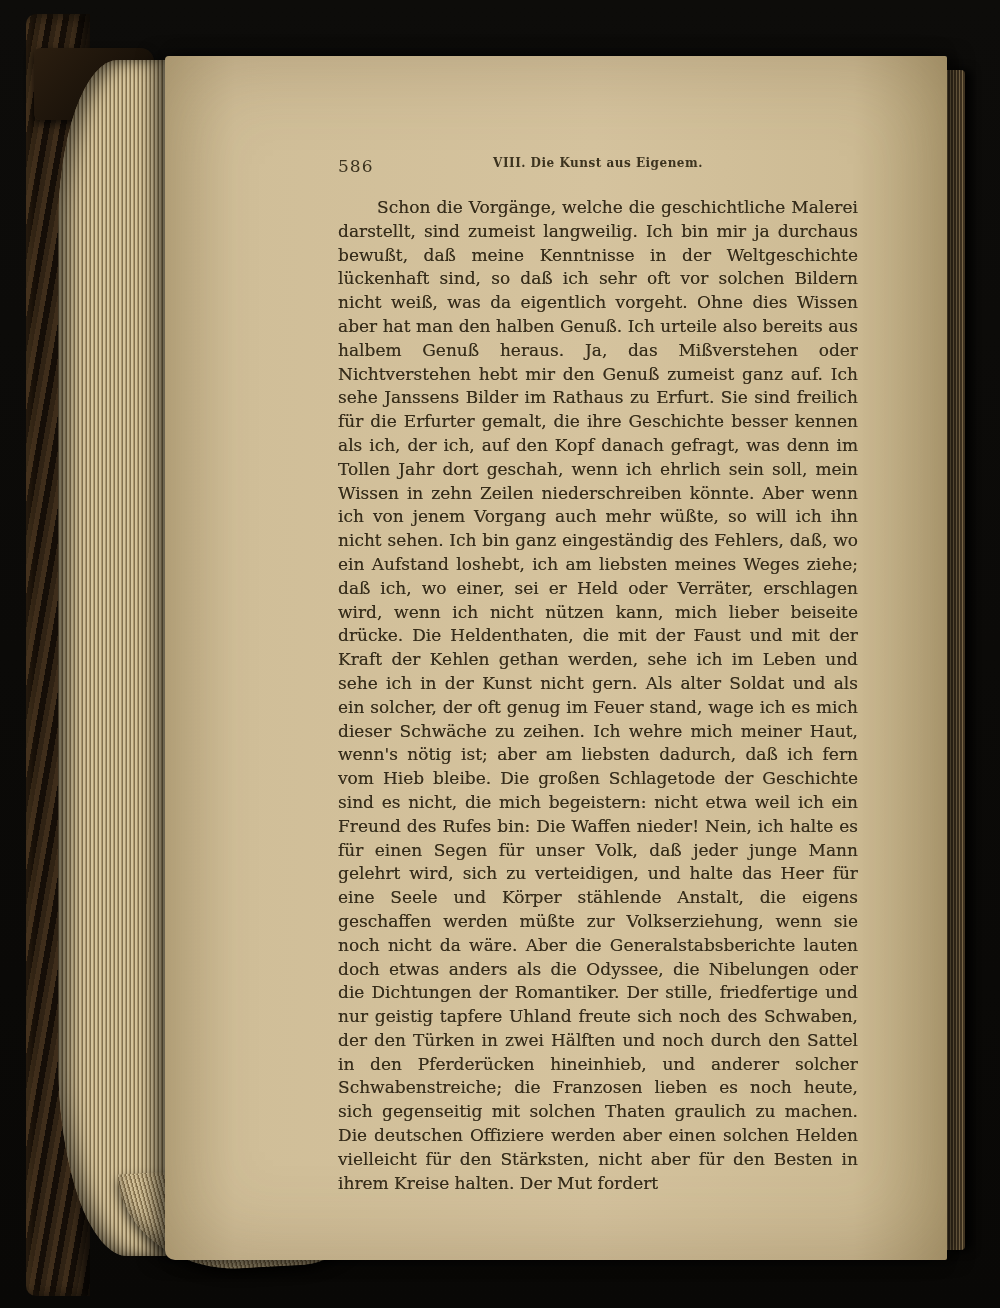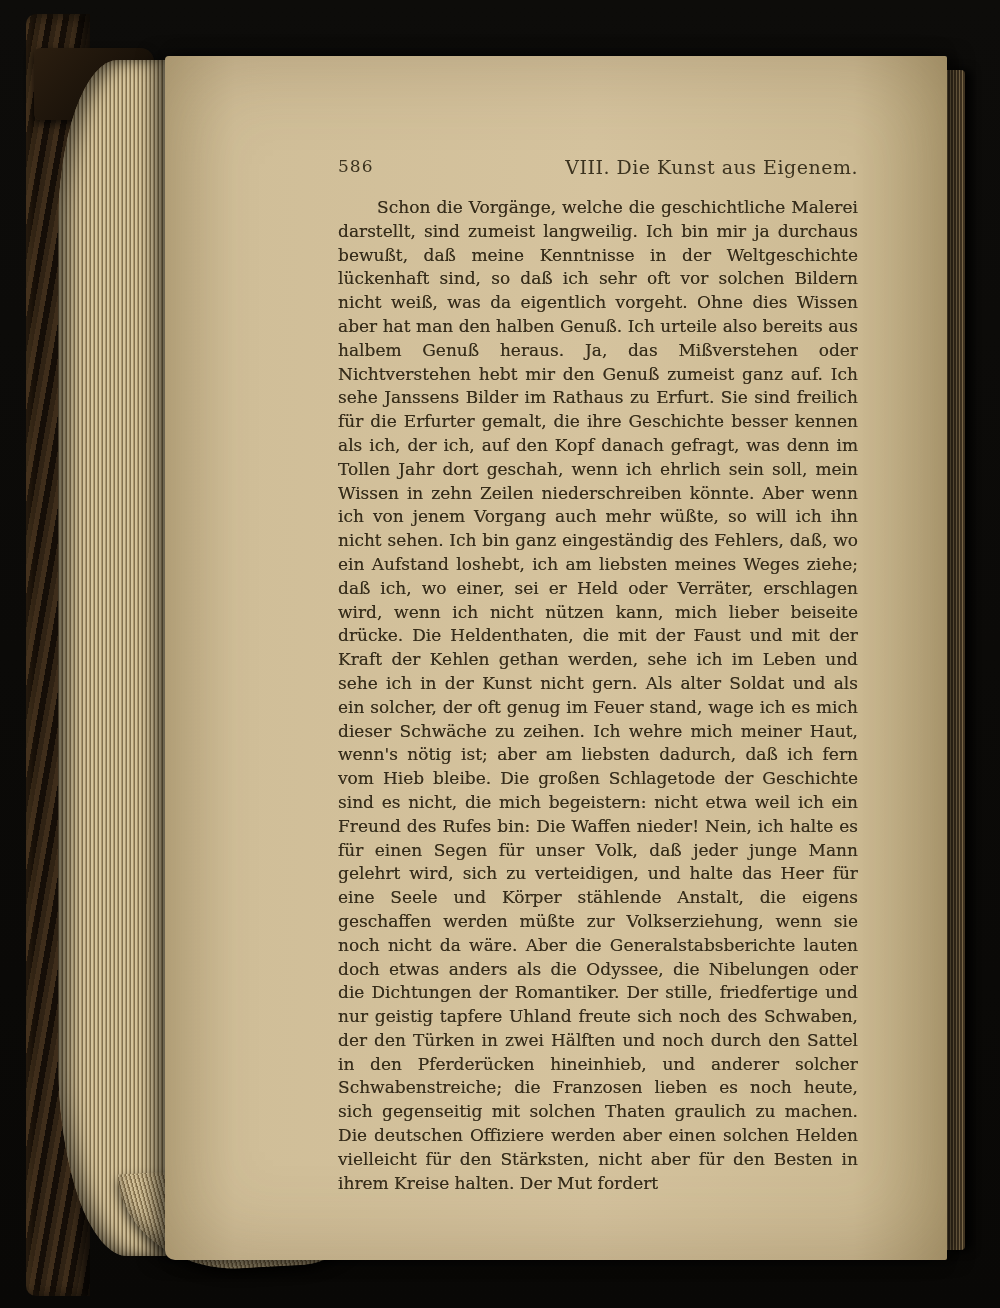--- a/index.html
+++ b/index.html
@@ -87,23 +87,23 @@
     color:#38301f;
   }
   .headrow{
     position:relative;height:26px;margin-bottom:14px;
   }
   .pagenum{
     position:absolute;left:0;top:0;
     font-size:17px;letter-spacing:1px;color:#3c331f;
   }
   .running-head{
-    position:absolute;left:0;right:0;top:0;text-align:right;
-    font-size:19px;letter-spacing:.5px;color:#3c331f;
-    font-weight:400;
+    position:absolute;left:0;right:0;top:0;text-align:center;
+    font-size:12px;letter-spacing:.5px;color:#3c331f;
+    font-weight:700;
   }
   .body-text{
     margin:8px 0 0 0;
     font-size:17px;
     line-height:23.8px;
     text-align:justify;
     text-indent:2.3em;
     color:#352c1a;
     text-shadow:0 0 .4px rgba(53,44,26,.6);
   }

